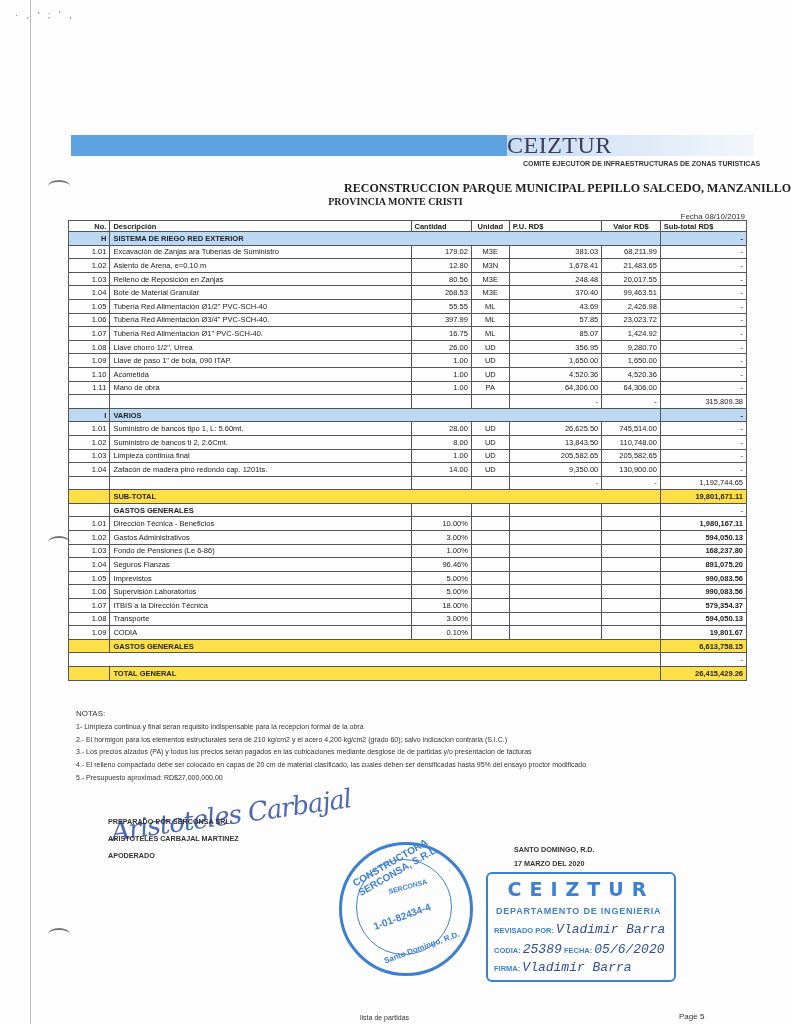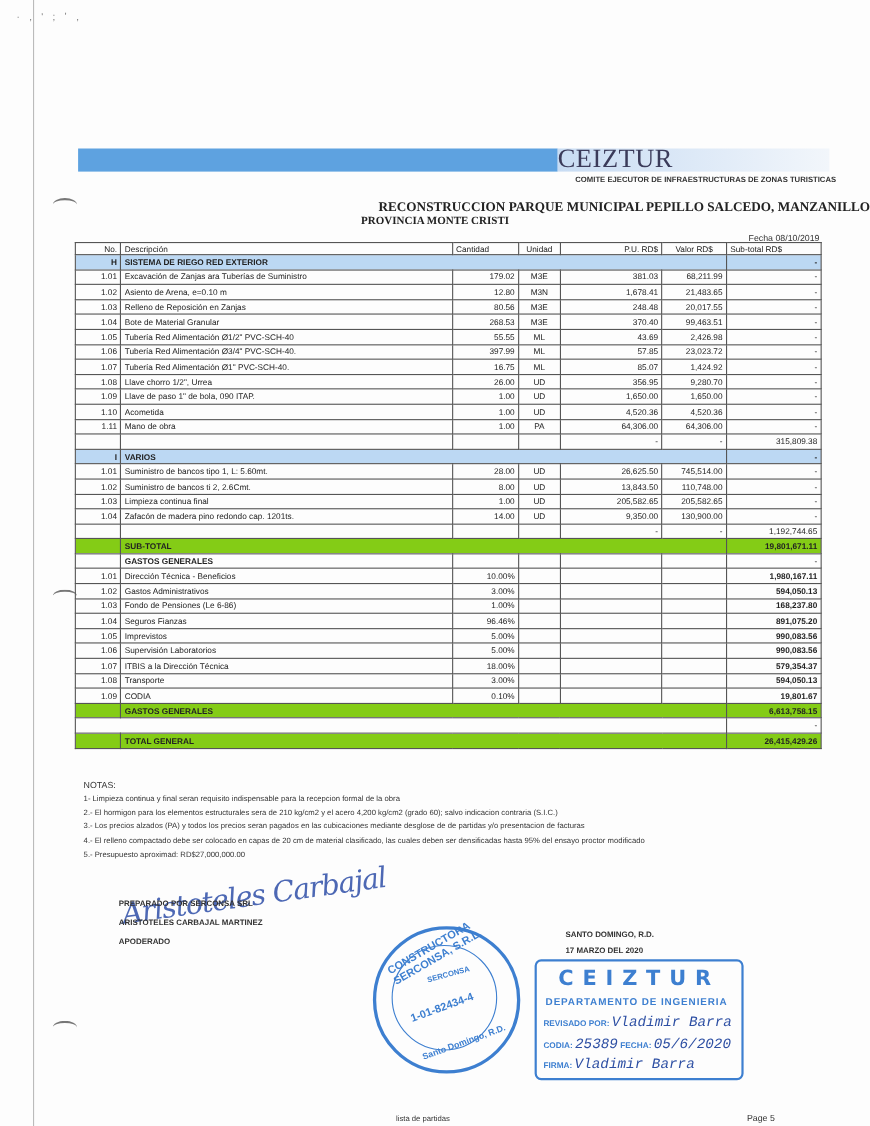--- a/index.html
+++ b/index.html
@@ -9,30 +9,30 @@
   .specks { position:absolute; left:15px; top:10px; font-size:9px; color:#777; letter-spacing:3px; }
   .hdr-bar { position:absolute; left:71px; top:135px; width:436px; height:21px; background:#5ea2e0; }
   .hdr-bar2 { position:absolute; left:507px; top:135px; width:247px; height:21px; background:linear-gradient(90deg,#c8dcf3,#f2f6fb); }
   .brand { position:absolute; left:507px; top:132px; font-family:"Liberation Serif", serif; font-size:24px; color:#3b3b5a; letter-spacing:0.5px; }
   .brand-sub { position:absolute; left:523px; top:160px; font-size:7px; font-weight:bold; color:#333; }
   .title { position:absolute; left:0; width:791px; top:181px; text-align:right; font-family:"Liberation Serif", serif; font-weight:bold; font-size:12px; }
   .subtitle { position:absolute; left:0; width:791px; top:196px; text-align:center; font-family:"Liberation Serif", serif; font-weight:bold; font-size:10px; }
   .fecha { position:absolute; right:46px; top:212px; font-size:8px; color:#333; }
   table.budget { position:absolute; left:68px; top:220px; width:679px; border-collapse:collapse; font-size:7.5px; }
   table.budget td { border:1px solid #555; height:12.6px; padding:0 3px; white-space:nowrap; overflow:hidden; }
-  table.budget tr.head td { font-weight:normal; height:10px;margin-top:12px; }
+  table.budget tr.head td { font-weight:bold; height:10px;margin-top:12px; }
   .c-no { width:35px; text-align:right; }
   .c-desc { width:298px; }
   .c-qty { width:54px; text-align:right; }
   .c-unit { width:31px; text-align:center; }
   .c-pu { width:87px; text-align:right; }
   .c-val { width:52px; text-align:right; }
   .c-sub { width:80px; text-align:right; }
   tr.section td { background:#bcd8f3; font-weight:bold; }
-  tr.blue td { background:#84cc16; }
+  tr.blue td { background:#fde047; }
   tr.blue td.desc-bold, tr.plain td.desc-bold { font-weight:bold; }
   .bold { font-weight:bold; }
   .notes { position:absolute; left:76px; top:708px; font-size:7px; color:#333; line-height:12.8px; }
   .notes .h { font-size:8px; }
   .prep { position:absolute; left:108px; top:813px; font-size:7.2px; font-weight:bold; color:#333; line-height:17px; }
   .sig { position:absolute; left:110px; top:800px; font-family:"DejaVu Serif", serif; font-style:italic; font-size:26px; color:#2f4fa8; transform:rotate(-8deg); opacity:0.85; letter-spacing:-1px; }
   .place { position:absolute; left:514px; top:843px; font-size:7.2px; font-weight:bold; color:#333; line-height:14px; }
   .seal { position:absolute; left:339px; top:842px; width:128px; height:128px; border:3px solid #3d7fd0; border-radius:50%; color:#3d7fd0; }
   .seal .inner { position:absolute; left:14px; top:14px; width:94px; height:94px; border:1.5px solid #3d7fd0; border-radius:50%; }
   .seal .ring { position:absolute; left:6px; top:2px; font-size:10px; font-weight:bold; transform:rotate(-30deg); }
@@ -64,21 +64,21 @@
 <div class="subtitle">PROVINCIA MONTE CRISTI</div>
 <div class="fecha">Fecha 08/10/2019</div>
 
 <table class="budget">
   <tbody id="tbody">
     <tr class="head">
       <td class="c-no">No.</td>
       <td class="c-desc">Descripción</td>
       <td class="c-qty" style="text-align:left">Cantidad</td>
       <td class="c-unit">Unidad</td>
-      <td class="c-pu" style="text-align:right">P.U. RD$</td>
+      <td class="c-pu" style="text-align:left">P.U. RD$</td>
       <td class="c-val" style="text-align:center">Valor RD$</td>
       <td class="c-sub" style="text-align:left">Sub-total RD$</td>
     </tr>
     <tr class="section">
       <td class="c-no">H</td>
       <td colspan="5">SISTEMA DE RIEGO RED EXTERIOR</td>
       <td class="c-sub">-</td>
     </tr>
   <tr>
         <td class="c-no">1.01</td>

